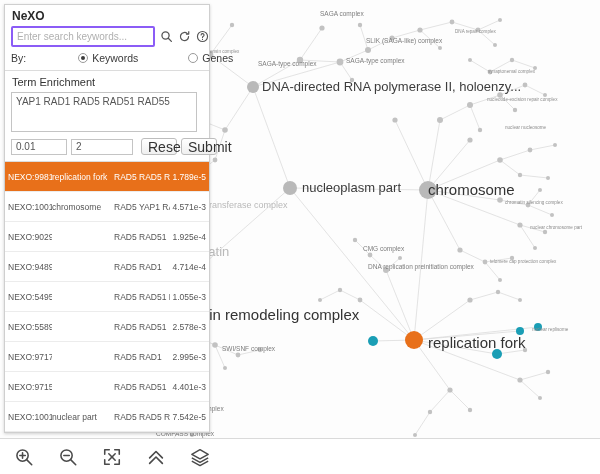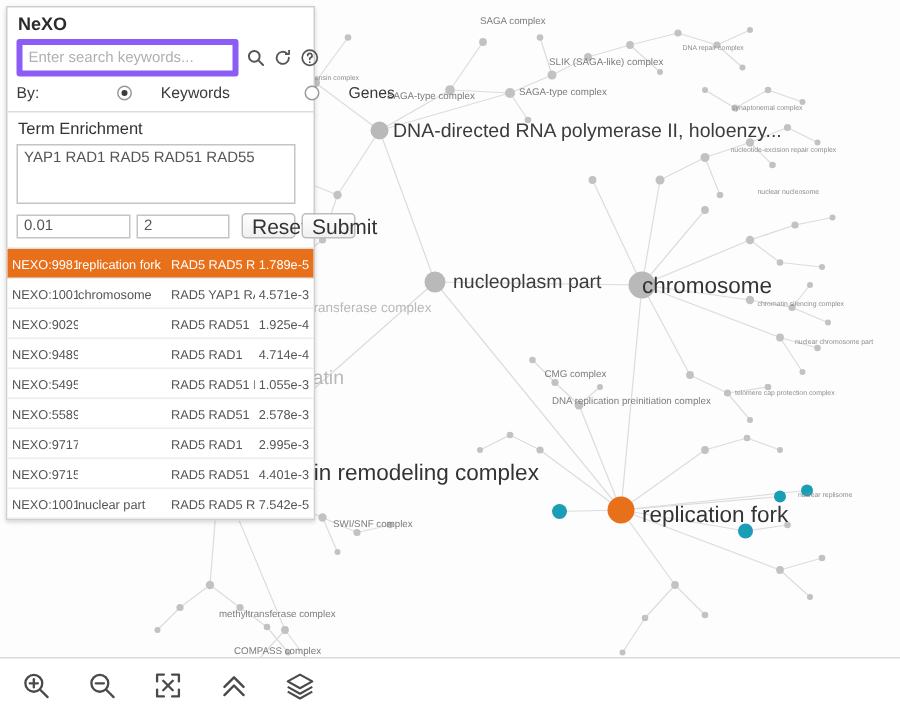--- a/index.html
+++ b/index.html
@@ -55,21 +55,21 @@
   }
   .search-row {
     display: flex;
     align-items: center;
     padding: 0 6px 5px 6px;
     gap: 5px;
   }
   #search-input {
     flex: 1 1 auto;
     height: 17px;
-    border: 4px solid #8b5cf6;
+    border: 2px solid #8b5cf6;
     border-radius: 2px;
     font-size: 10px;
     padding: 0 4px;
     color: #666;
     background: #fff;
     font-family: "Liberation Sans", sans-serif;
     outline: none;
   }
   #search-input::placeholder { color: #b0b0b0; }
   .icon-btn {
@@ -83,21 +83,21 @@
   .radio-row {
     display: flex;
     align-items: center;
     padding: 0 6px 6px 6px;
     gap: 6px;
     font-size: 10.5px;
     color: #3a3a3a;
   }
   .radio-row .by-label { margin-right: 2px; }
   .radio-item {
-    display: flex; align-items: center; gap: 19px; cursor: pointer; padding-left: 44px;
+    display: flex; align-items: center; gap: 4px; cursor: pointer; padding-left: 44px;
   }
   .radio-dot {
     width: 10px; height: 10px;
     border: 1px solid #9a9a9a;
     border-radius: 50%;
     background: #fff;
     position: relative;
     box-sizing: border-box;
   }
   .radio-dot.checked::after {
@@ -133,21 +133,21 @@
     font-family: "Liberation Sans", sans-serif;
     outline: none;
   }
   .params-row {
     display: flex;
     align-items: center;
     gap: 4px;
     padding: 0 6px 6px 6px;
   }
   .param-input {
-    width: 76px;
+    width: 56px;
     height: 16px;
     border: 1px solid #c4c4c4;
     font-size: 10px;
     color: #555;
     padding: 0 4px;
     box-sizing: border-box;
     font-family: "Liberation Sans", sans-serif;
     outline: none;
   }
   .param-input.wide { width: 62px; }
@@ -166,21 +166,21 @@
   .spacer { flex: 1 1 auto; }
 
   
   #results-table {
     border-top: 1px solid #dcdcdc;
     background: #fff;
   }
   .res-row {
     display: flex;
     align-items: center;
-    height: 20px;
+    height: 30px;
     border-bottom: 1px solid #ececec;
     font-size: 8.5px;
     color: #555;
     padding: 0 3px;
     box-sizing: border-box;
     cursor: pointer;
   }
   .res-row.selected {
     background: #e8701a;
     color: #ffffff;

